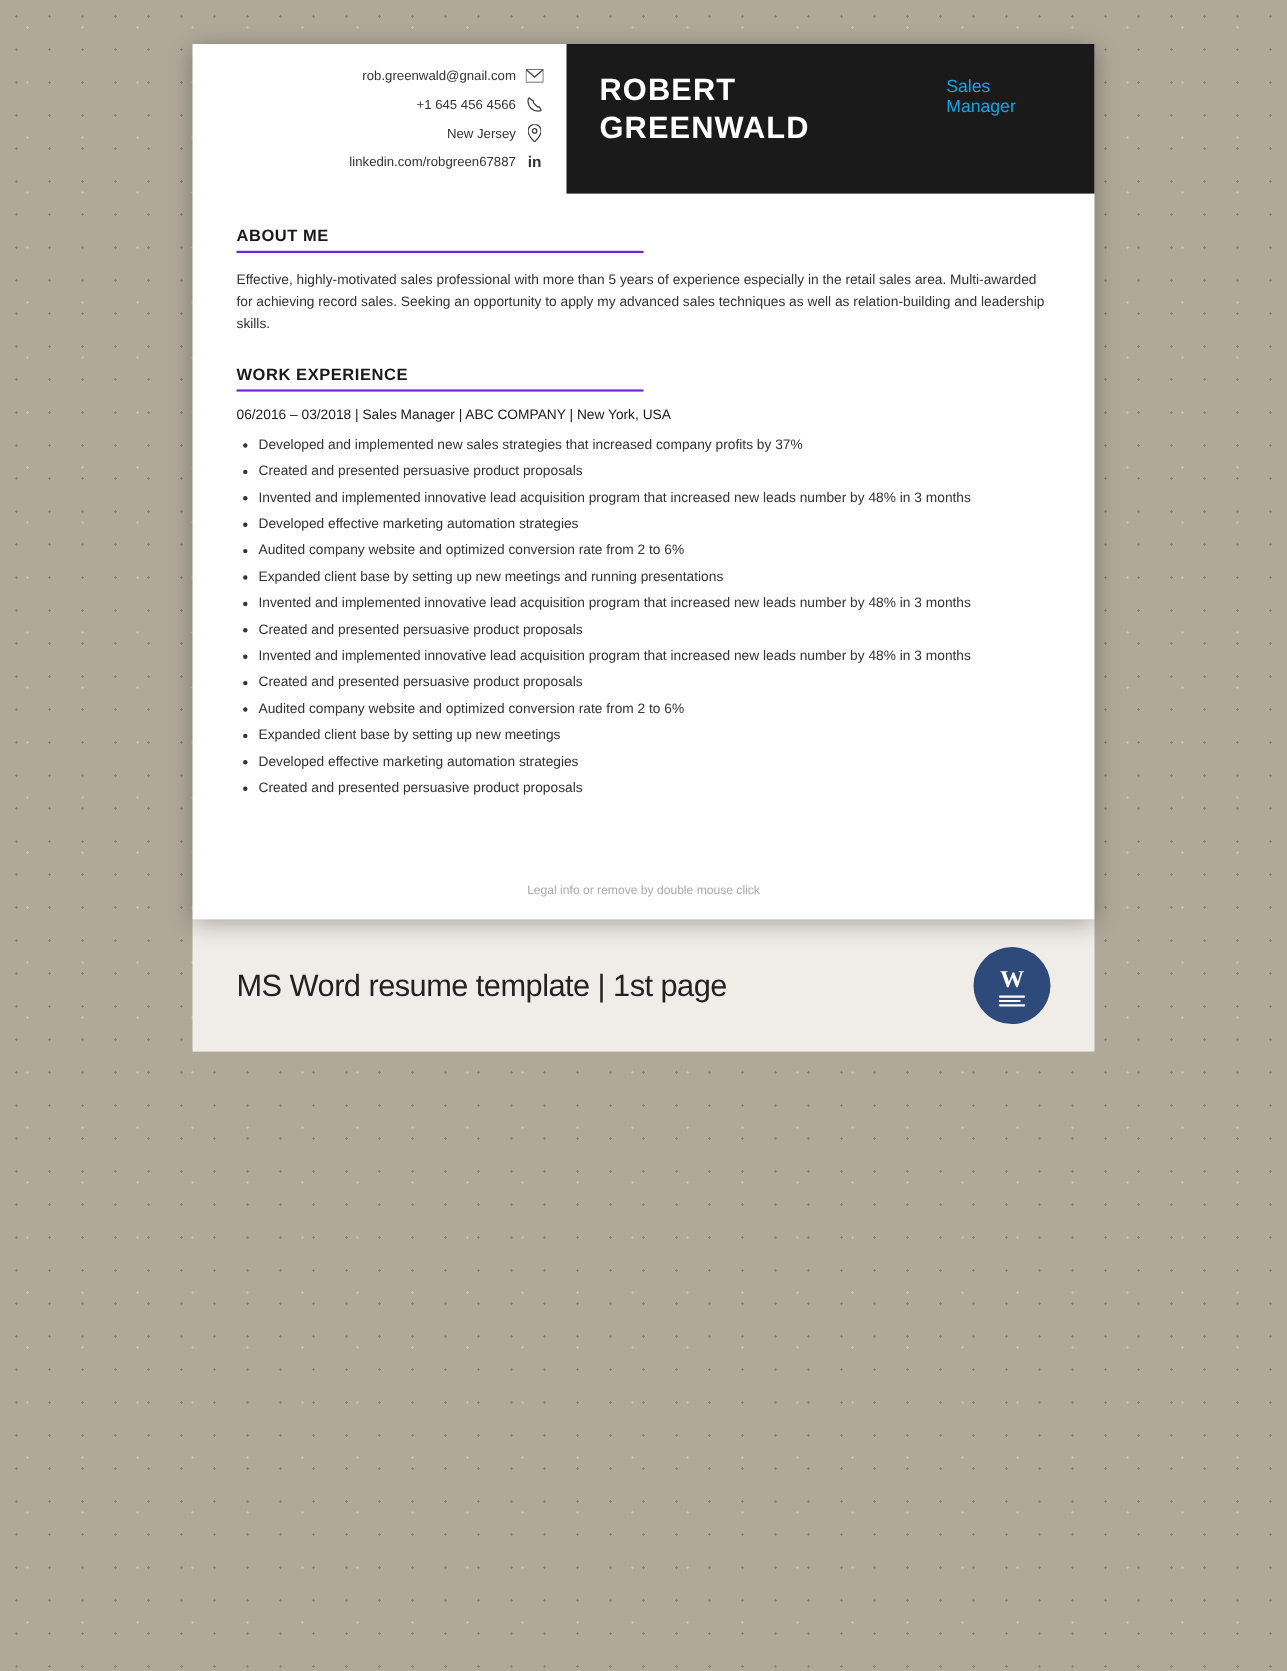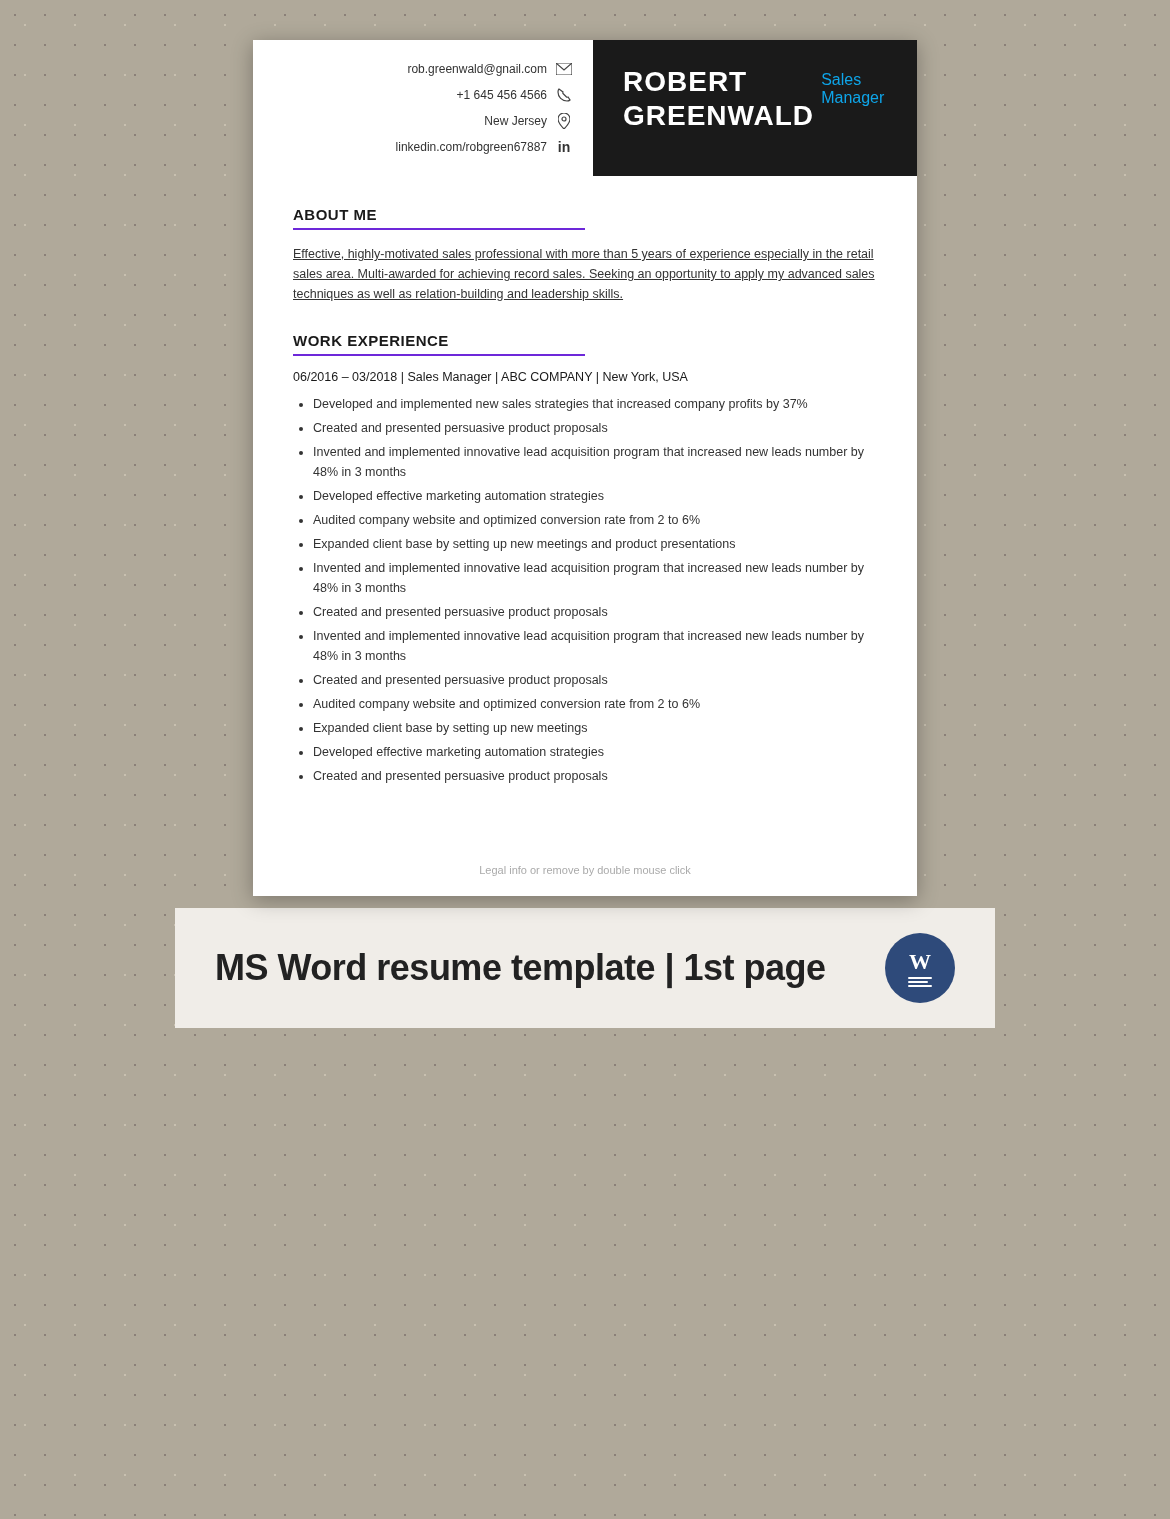--- a/index.html
+++ b/index.html
@@ -21,25 +21,25 @@
 
     .page-container {
       display: flex;
       flex-direction: column;
       align-items: center;
       width: 100%;
     }
 
     
     .resume {
-      width: 664px;
+      width: 820px;
       background: #ffffff;
       box-shadow: 0 4px 20px rgba(0,0,0,0.3);
       position: relative;
-      margin-bottom: 12px;
+      margin-bottom: 0;
     }
 
     
     .resume-header {
       display: flex;
       align-items: stretch;
       min-height: 130px;
     }
 
     .contact-section {
@@ -124,21 +124,20 @@
       border-bottom: 2px solid #6d28d9;
       margin-bottom: 14px;
       display: inline-block;
       width: 50%;
     }
 
     .about-text {
       font-size: 12.5px;
       color: #333;
       line-height: 1.6;
-      text-decoration: underline;
     }
 
     .edu-list, .work-list {
       list-style: disc;
       padding-left: 20px;
     }
 
     .edu-list li, .work-list li {
       font-size: 12.5px;
       color: #333;
@@ -166,22 +165,22 @@
       width: 820px;
       background-color: #f0ede8;
       padding: 25px 40px;
       display: flex;
       align-items: center;
       justify-content: space-between;
       margin-top: 0;
     }
 
     .bottom-text {
-      font-size: 36px;
-      font-weight: 700;
+      font-size: 28px;
+      font-weight: 400;
       color: #222;
       letter-spacing: -0.5px;
       text-align: center;
     }
 
     .word-badge {
       width: 70px;
       height: 70px;
       background-color: #2e4a7a;
       border-radius: 50%;
@@ -283,21 +282,21 @@
         <div class="section-title">WORK EXPERIENCE</div>
 
         <div class="work-job">
           <p class="work-job-title">06/2016 – 03/2018 | Sales Manager | ABC COMPANY | New York, USA</p>
           <ul class="work-list">
             <li>Developed and implemented new sales strategies that increased company profits by 37%</li>
             <li>Created and presented persuasive product proposals</li>
             <li>Invented and implemented innovative lead acquisition program that increased new leads number by 48% in 3 months</li>
             <li>Developed effective marketing automation strategies</li>
             <li>Audited company website and optimized conversion rate from 2 to 6%</li>
-            <li>Expanded client base by setting up new meetings and product presentations</li>
+            <li>Expanded client base by setting up new meetings and running presentations</li>
             <li>Invented and implemented innovative lead acquisition program that increased new leads number by 48% in 3 months</li>
             <li>Created and presented persuasive product proposals</li>
             <li>Invented and implemented innovative lead acquisition program that increased new leads number by 48% in 3 months</li>
             <li>Created and presented persuasive product proposals</li>
             <li>Audited company website and optimized conversion rate from 2 to 6%</li>
             <li>Expanded client base by setting up new meetings</li>
             <li>Developed effective marketing automation strategies</li>
             <li>Created and presented persuasive product proposals</li>
           </ul>
         </div>

